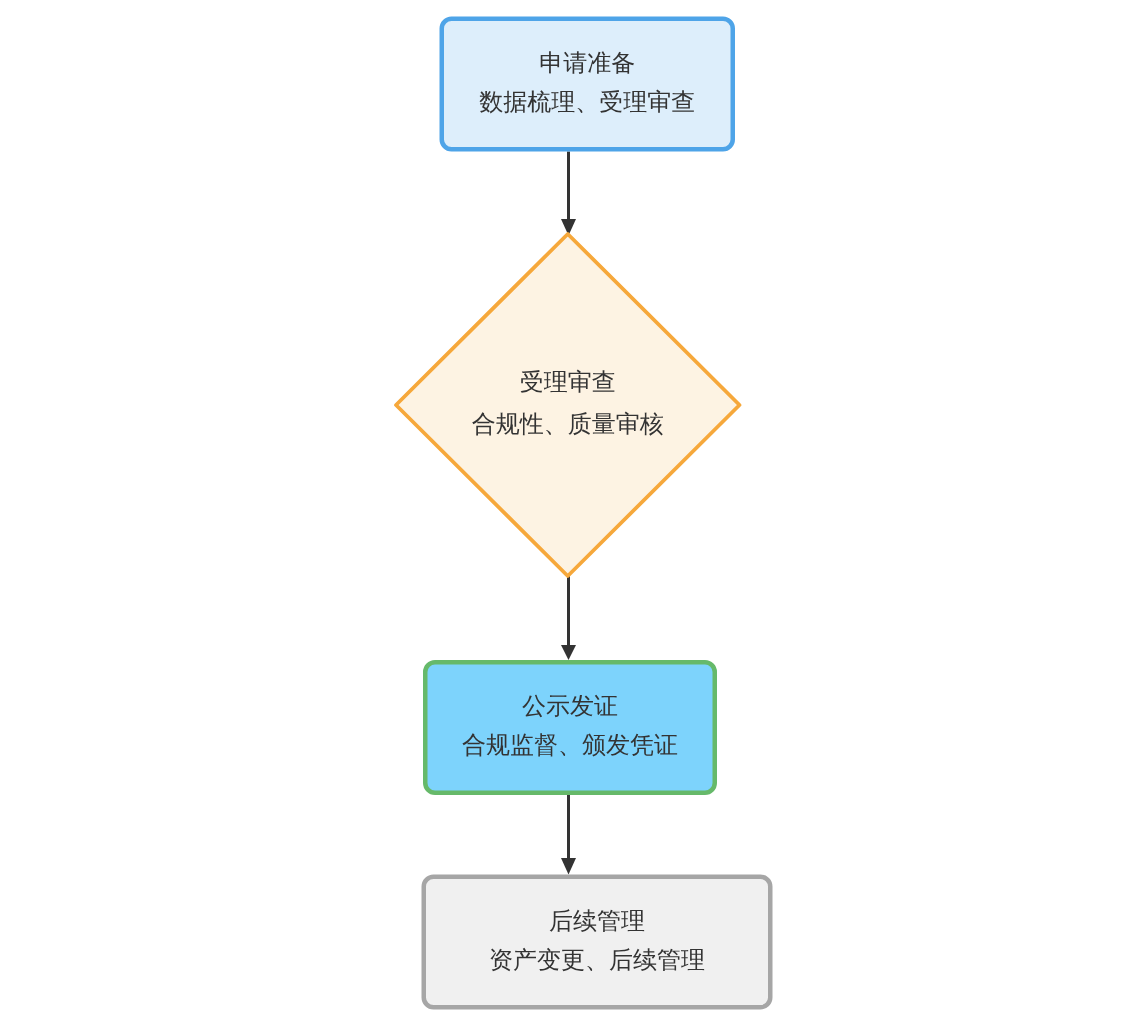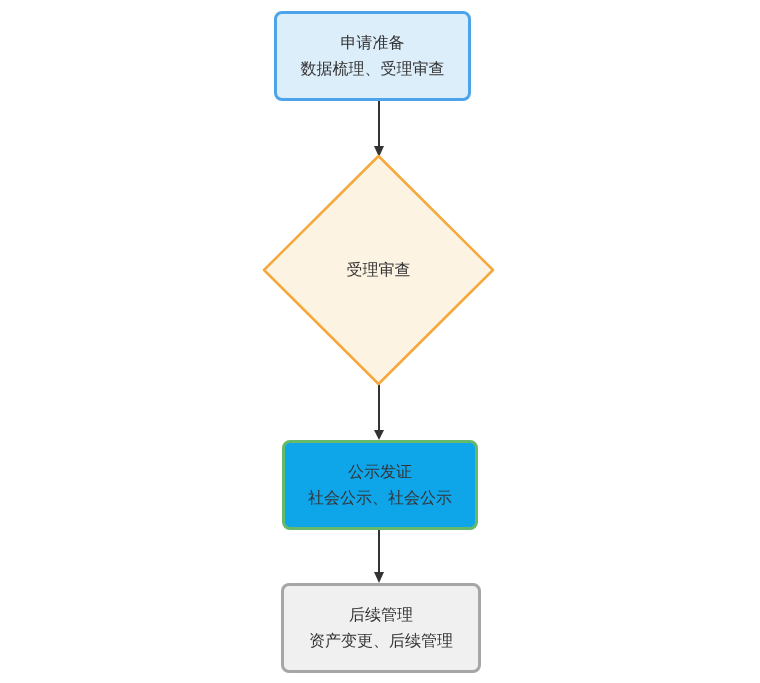--- a/index.html
+++ b/index.html
@@ -68,32 +68,33 @@
     </g>
 
     <g fill="none" style="stroke: rgb(51, 51, 51);">
       <line class="edge-line" x1="379" y1="530" x2="379" y2="573"></line>
       <polygon points="374,572 384,572 379,583" stroke="none" style="fill: rgb(51, 51, 51);"></polygon>
     </g>
 
     <polygon points="378.5,156 493,270 378.5,384 264,270" stroke-width="2.5" stroke-linejoin="round" style="fill: rgb(253, 243, 227); stroke: rgb(246, 168, 59);"></polygon>
   </svg>
 
-  <div class="node" style="left: 274px; top: 11px; width: 197px; height: 90px; background-color: rgb(221, 238, 251); border-color: rgb(78, 164, 232); color: rgb(51, 51, 51);">
+  <div class="node" style="left: 293px; top: 11px; width: 197px; height: 90px; background-color: rgb(221, 238, 251); border-color: rgb(78, 164, 232); color: rgb(51, 51, 51);">
     <div>申请准备</div>
     <div>数据梳理、受理审查</div>
   </div>
 
   <div class="diamond-label" style="left: 264px; top: 156px; width: 229px; height: 228px; color: rgb(51, 51, 51);">
     <div>受理审查</div>
+    <div>合规性、质量审核</div>
   </div>
 
-  <div class="node" style="left: 282px; top: 440px; width: 196px; height: 90px; background-color: #0ea5e9; border-color: rgb(102, 185, 106); color: rgb(51, 51, 51);">
+  <div class="node" style="left: 282px; top: 440px; width: 196px; height: 90px; background-color: #7dd3fc; border-color: rgb(102, 185, 106); color: rgb(51, 51, 51);">
     <div>公示发证</div>
-    <div>社会公示、社会公示</div>
+    <div>合规监督、颁发凭证</div>
   </div>
 
-  <div class="node" style="left: 281px; top: 583px; width: 200px; height: 90px; background-color: rgb(240, 240, 240); border-color: rgb(166, 166, 166); color: rgb(51, 51, 51);">
+  <div class="node" style="left: 281px; top: 583px; width: 234px; height: 90px; background-color: rgb(240, 240, 240); border-color: rgb(166, 166, 166); color: rgb(51, 51, 51);">
     <div>后续管理</div>
     <div>资产变更、后续管理</div>
   </div>
 
 </div>
 
 </body></html>

